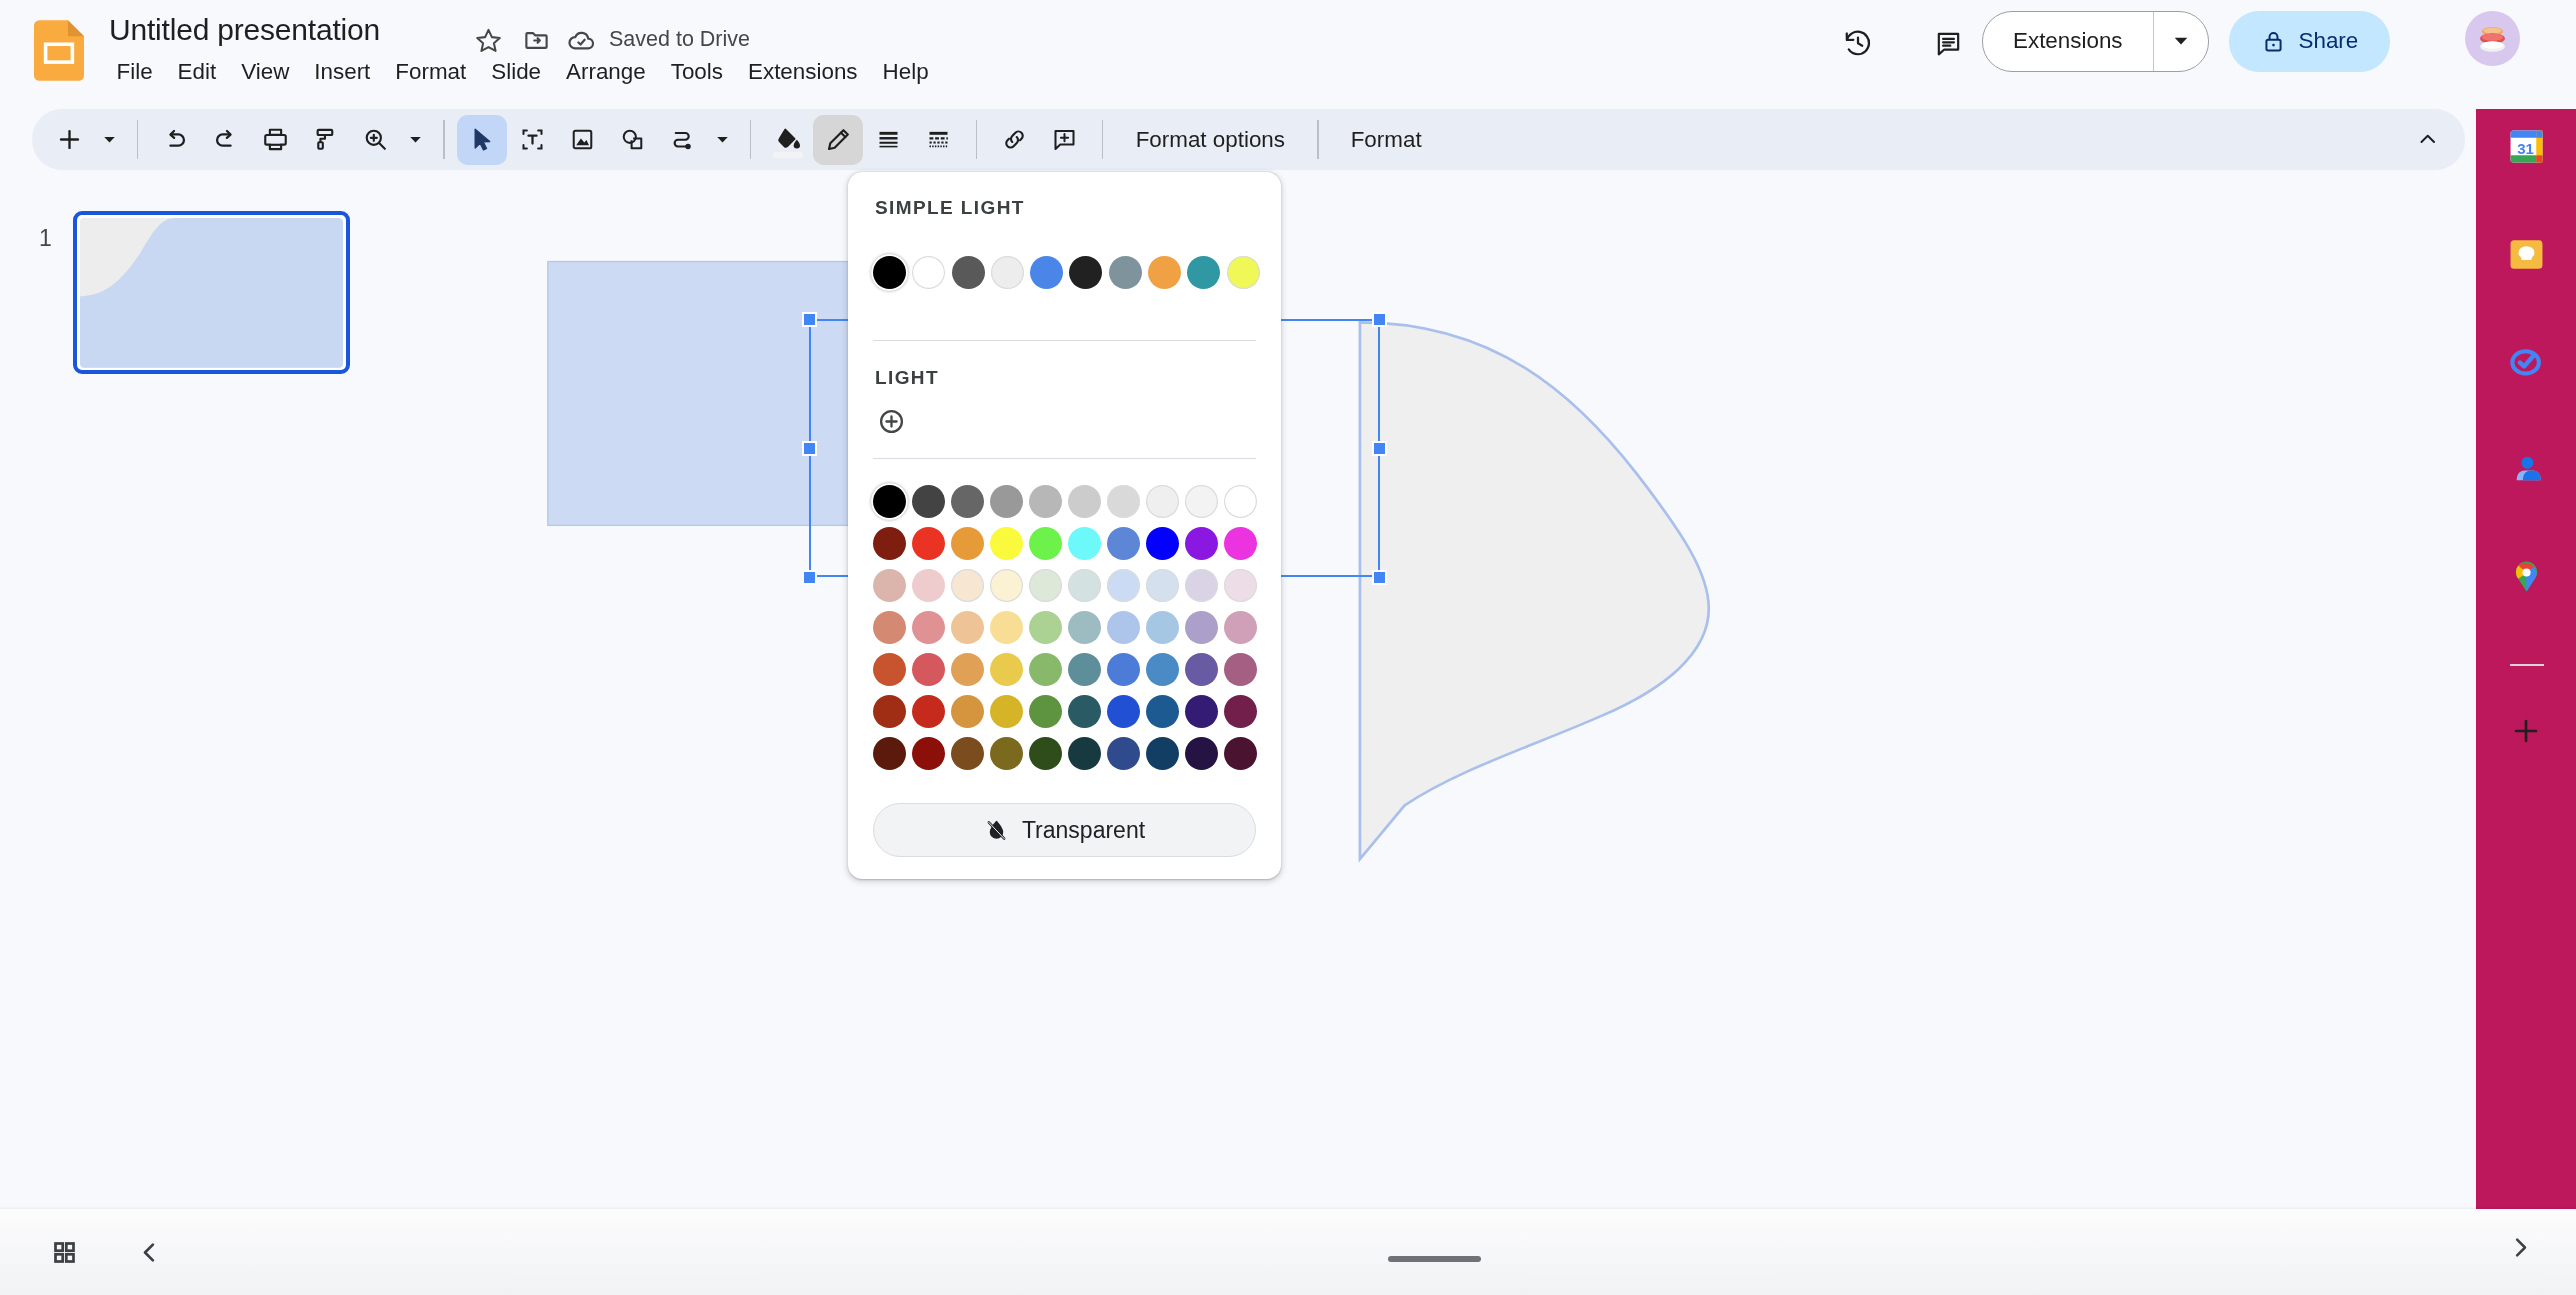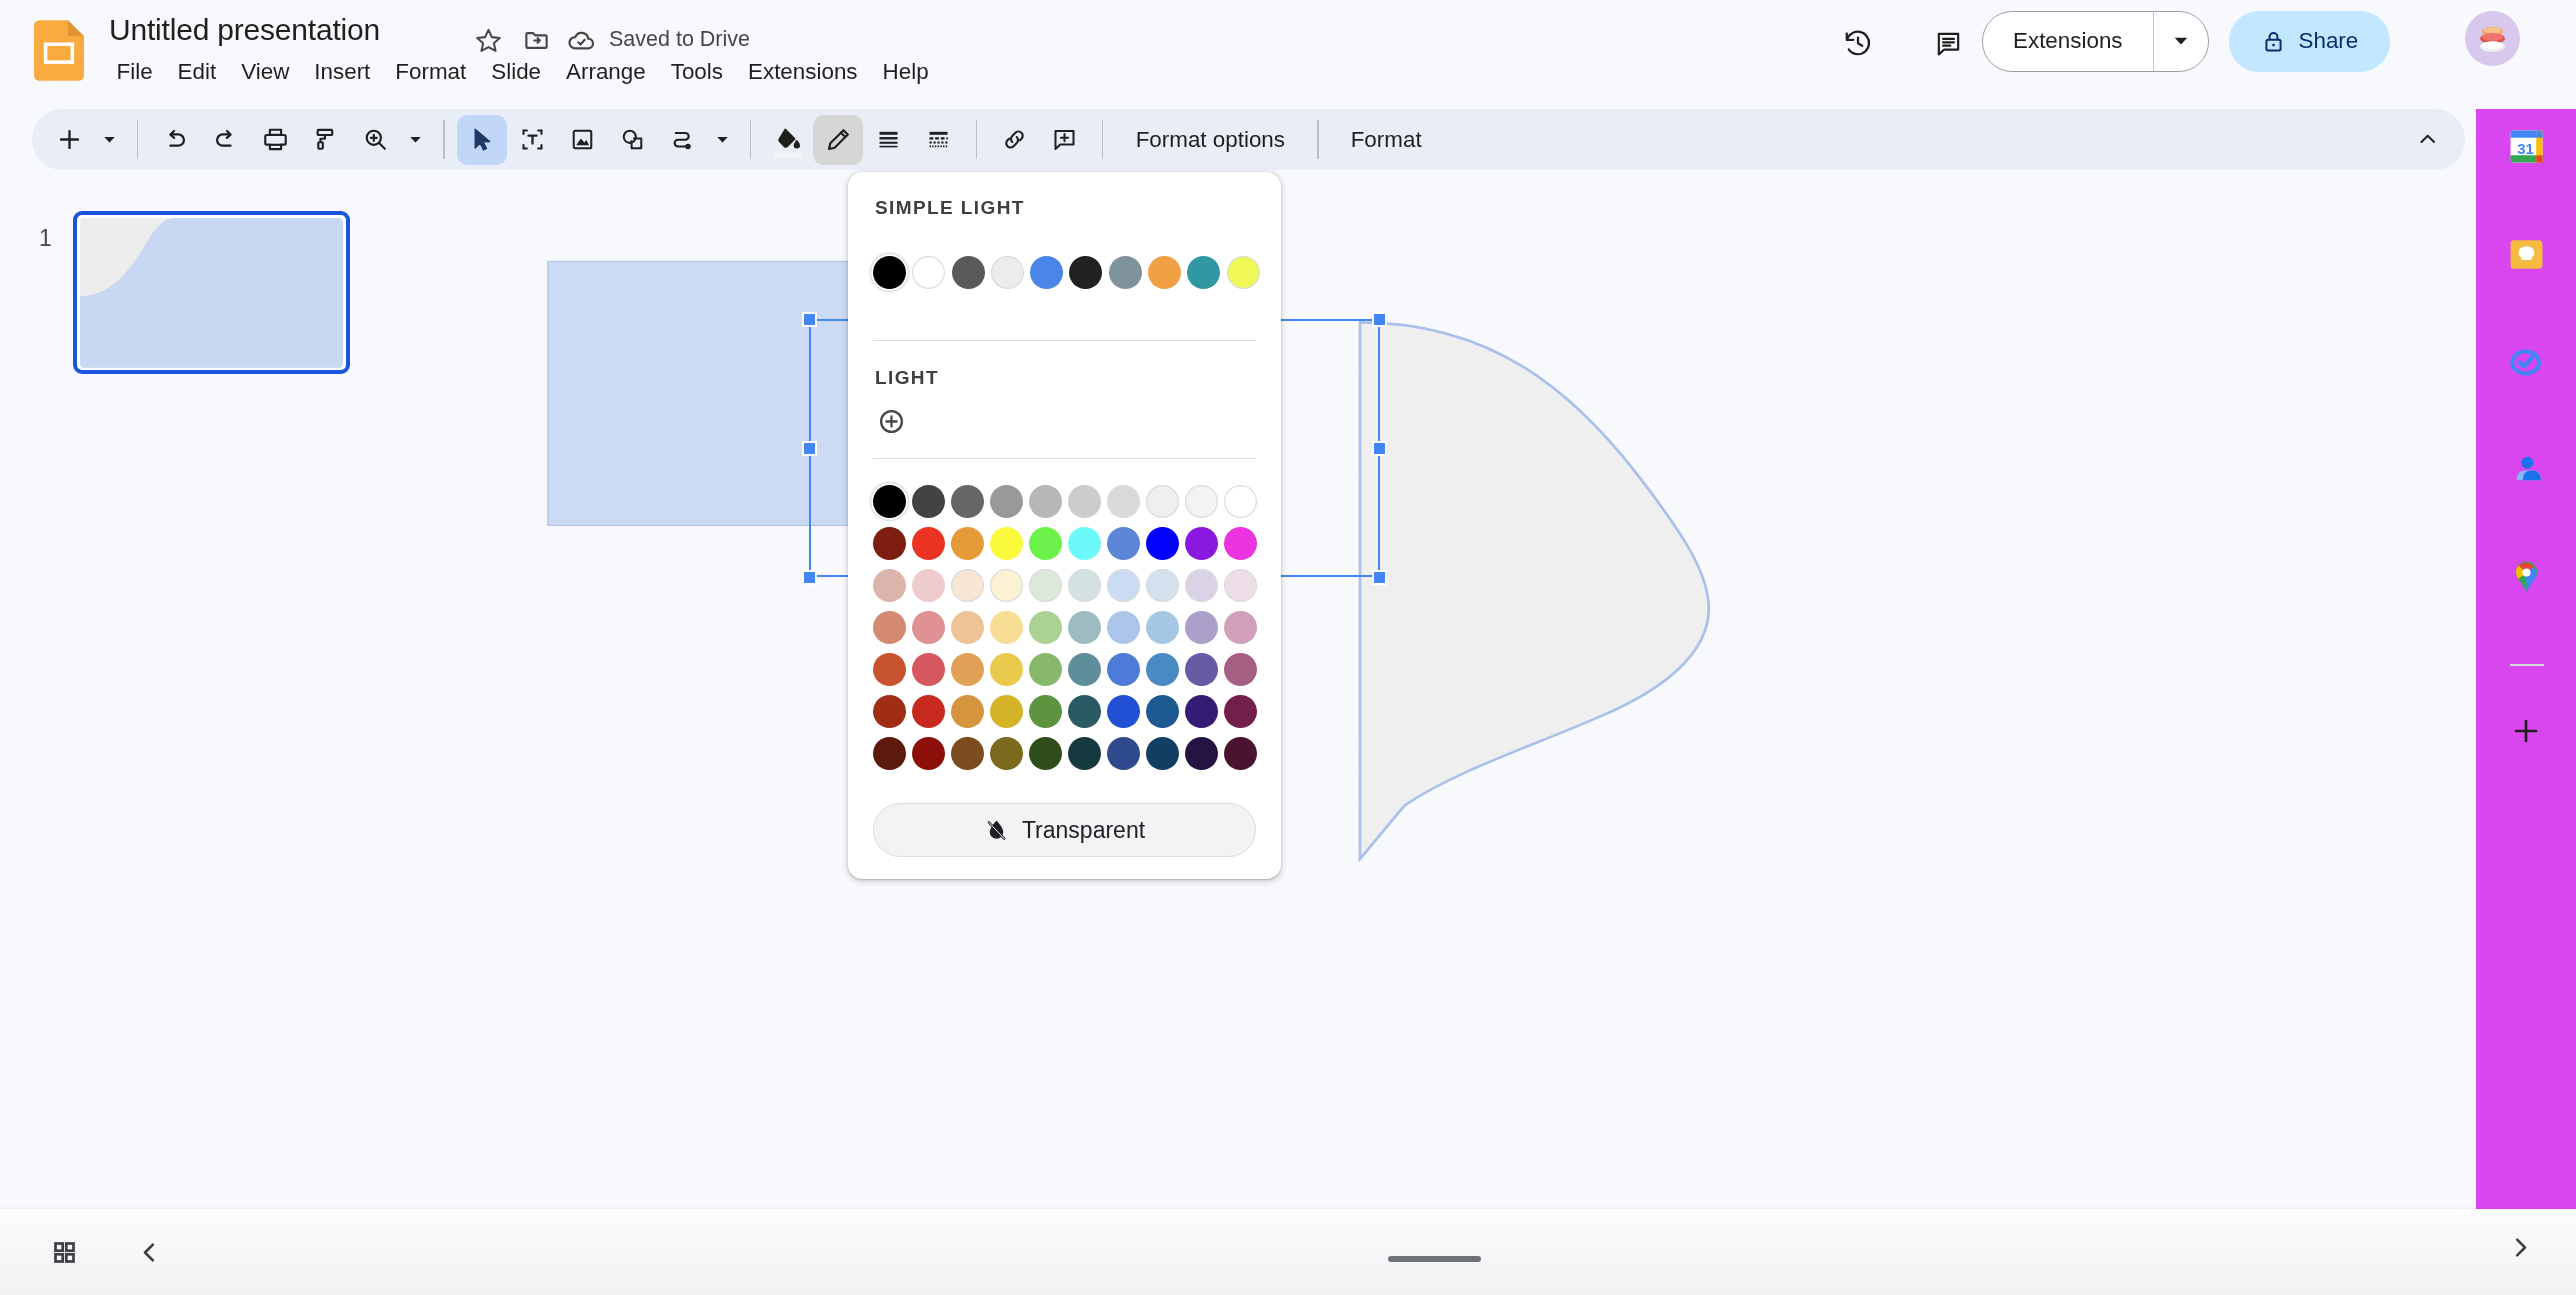--- a/index.html
+++ b/index.html
@@ -187,21 +187,21 @@
     width: 383px; height: 54px; border-radius: 27px;
     background: #F1F3F4; border: 0.9px solid #dadce0;
     display: flex; align-items: center; justify-content: center; gap: 13px;
     cursor: pointer;
   }
   .cd-transparent-label { font-size: 23px; color: #202124; }
 
   
   .sidepanel {
     position: absolute; right: 0; top: 109px; width: 100px; height: 1109px;
-    background: #d946ef;
+    background: #be185d;
   }
   .sp-icon {
     position: absolute; left: 25px; width: 50px; height: 50px;
     display: flex; align-items: center; justify-content: center;
     cursor: pointer; border-radius: 50%;
   }
   .sp-divider { position: absolute; left: 34px; width: 34px; height: 1.8px; background: #d3d6db; }
 
   
   .bottombar {

